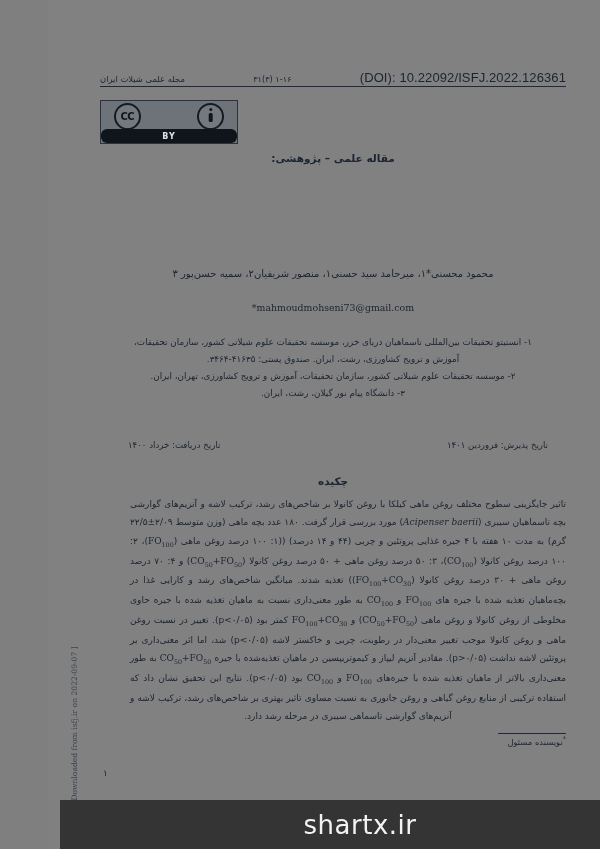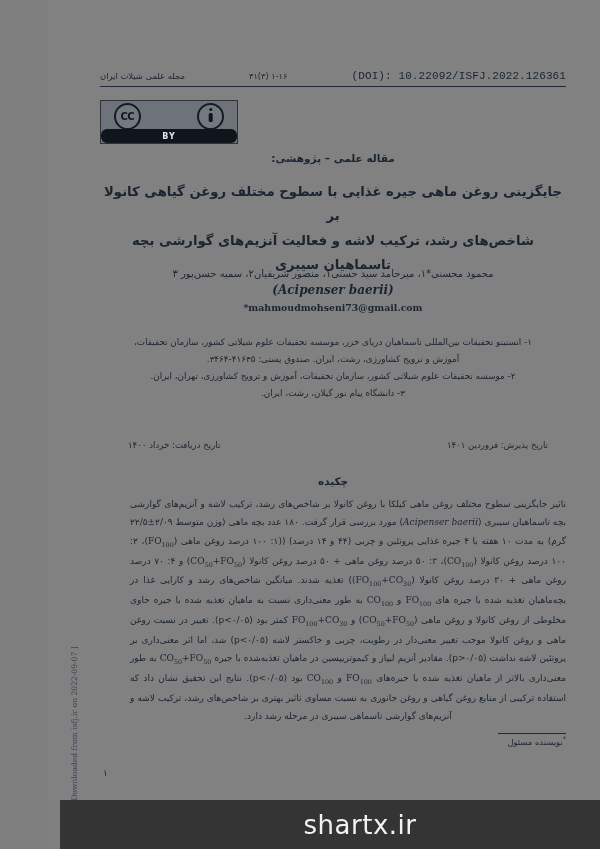--- a/index.html
+++ b/index.html
@@ -31,21 +31,21 @@
     width: 466px;
     display: flex;
     flex-direction: row-reverse;
     justify-content: space-between;
     align-items: baseline;
     font-size: 8.4px;
     letter-spacing: .1px;
   }
   .hdr .journal { direction: rtl; }
   .hdr .vol { direction: ltr; font-size: 8.2px; }
-  .hdr .doi { direction: ltr; font-family: Liberation Mono, monospace; font-size: 11px; }
+  .hdr .doi { direction: ltr; font-family: Liberation Sans, sans-serif; font-size: 13px; }
   .hdr-rule {
     position: absolute;
     left: 52px; top: 86px;
     width: 466px;
     height: 1.4px;
     background: #20293a;
   }
 
   
   .cc-badge {
@@ -162,21 +162,20 @@
     direction: rtl;
   }
   .email {
     position: absolute;
     left: 52px; top: 302px;
     width: 466px;
     text-align: center;
     font-size: 9.4px;
     direction: ltr;
     font-family: "DejaVu Serif", "Liberation Serif", serif;
-    font-weight: bold;
   }
   .affils {
     position: absolute;
     left: 52px; top: 334px;
     width: 466px;
     text-align: center;
     font-size: 8.8px;
     line-height: 1.95;
     direction: rtl;
   }
@@ -319,25 +318,20 @@
 
     <div class="cc-badge">
       <div class="row">
         <span class="cc-person"></span>
         <span class="cc-circle">CC</span>
       </div>
       <div class="cc-bar">BY</div>
     </div>
 
     <div class="kicker">مقاله علمی – پژوهشی:</div>
-    <div class="title">
-      <span>جایگزینی روغن ماهی جیره غذایی با سطوح مختلف روغن گیاهی کانولا بر</span><br>
-      <span>شاخص‌های رشد، ترکیب لاشه و فعالیت  آنزیم‌های گوارشی بچه تاسماهیان سیبری</span><br>
-      <span class="latin">(Acipenser baerii)</span>
-    </div>
 
     <div class="authors">محمود محسنی*۱، میرحامد سید حسنی۱، منصور شریفیان۲، سمیه حسن‌پور ۳</div>
     <div class="email">*mahmoudmohseni73@gmail.com</div>
 
     <div class="affils">
       <div>۱- انستیتو تحقیقات بین‌المللی تاسماهیان دریای خزر، موسسه تحقیقات علوم شیلاتی کشور، سازمان تحقیقات،</div>
       <div>آموزش و ترویج کشاورزی، رشت، ایران.  صندوق پستی: ۴۱۶۳۵-۳۴۶۴.</div>
       <div>۲- موسسه تحقیقات علوم شیلاتی کشور، سازمان تحقیقات، آموزش و ترویج کشاورزی، تهران، ایران.</div>
       <div>۳- دانشگاه پیام نور گیلان، رشت، ایران.</div>
     </div>

